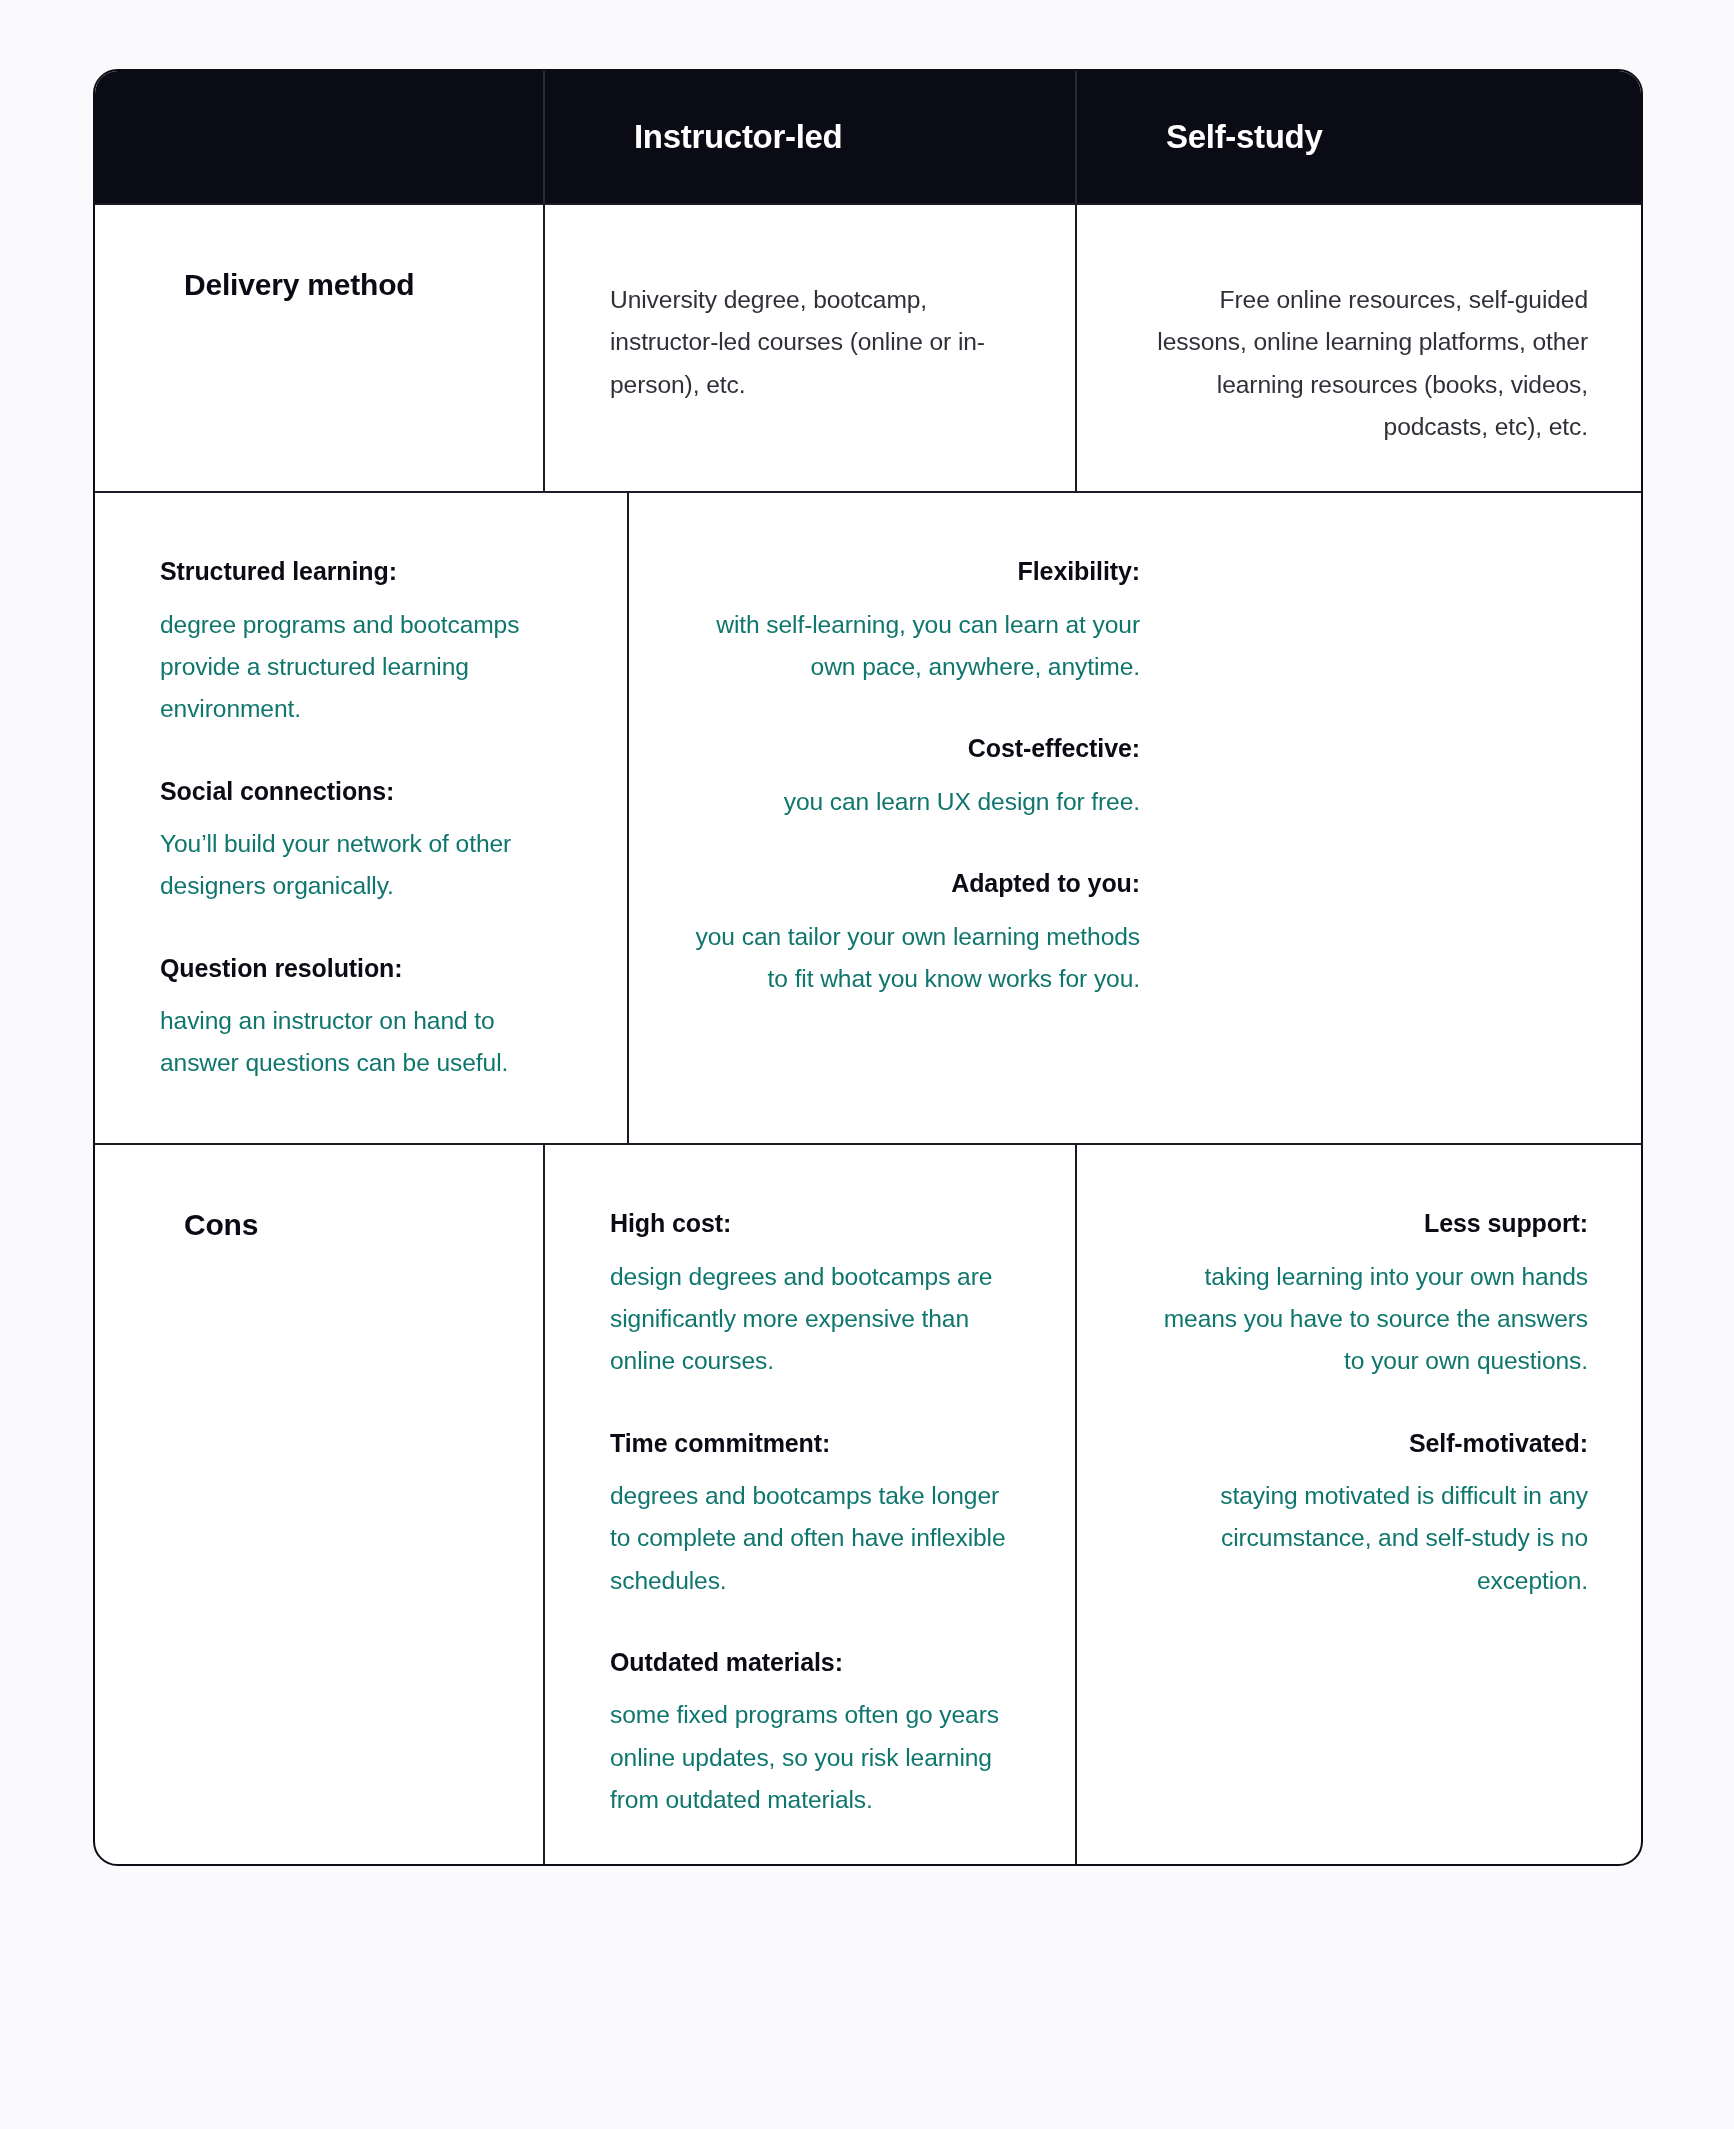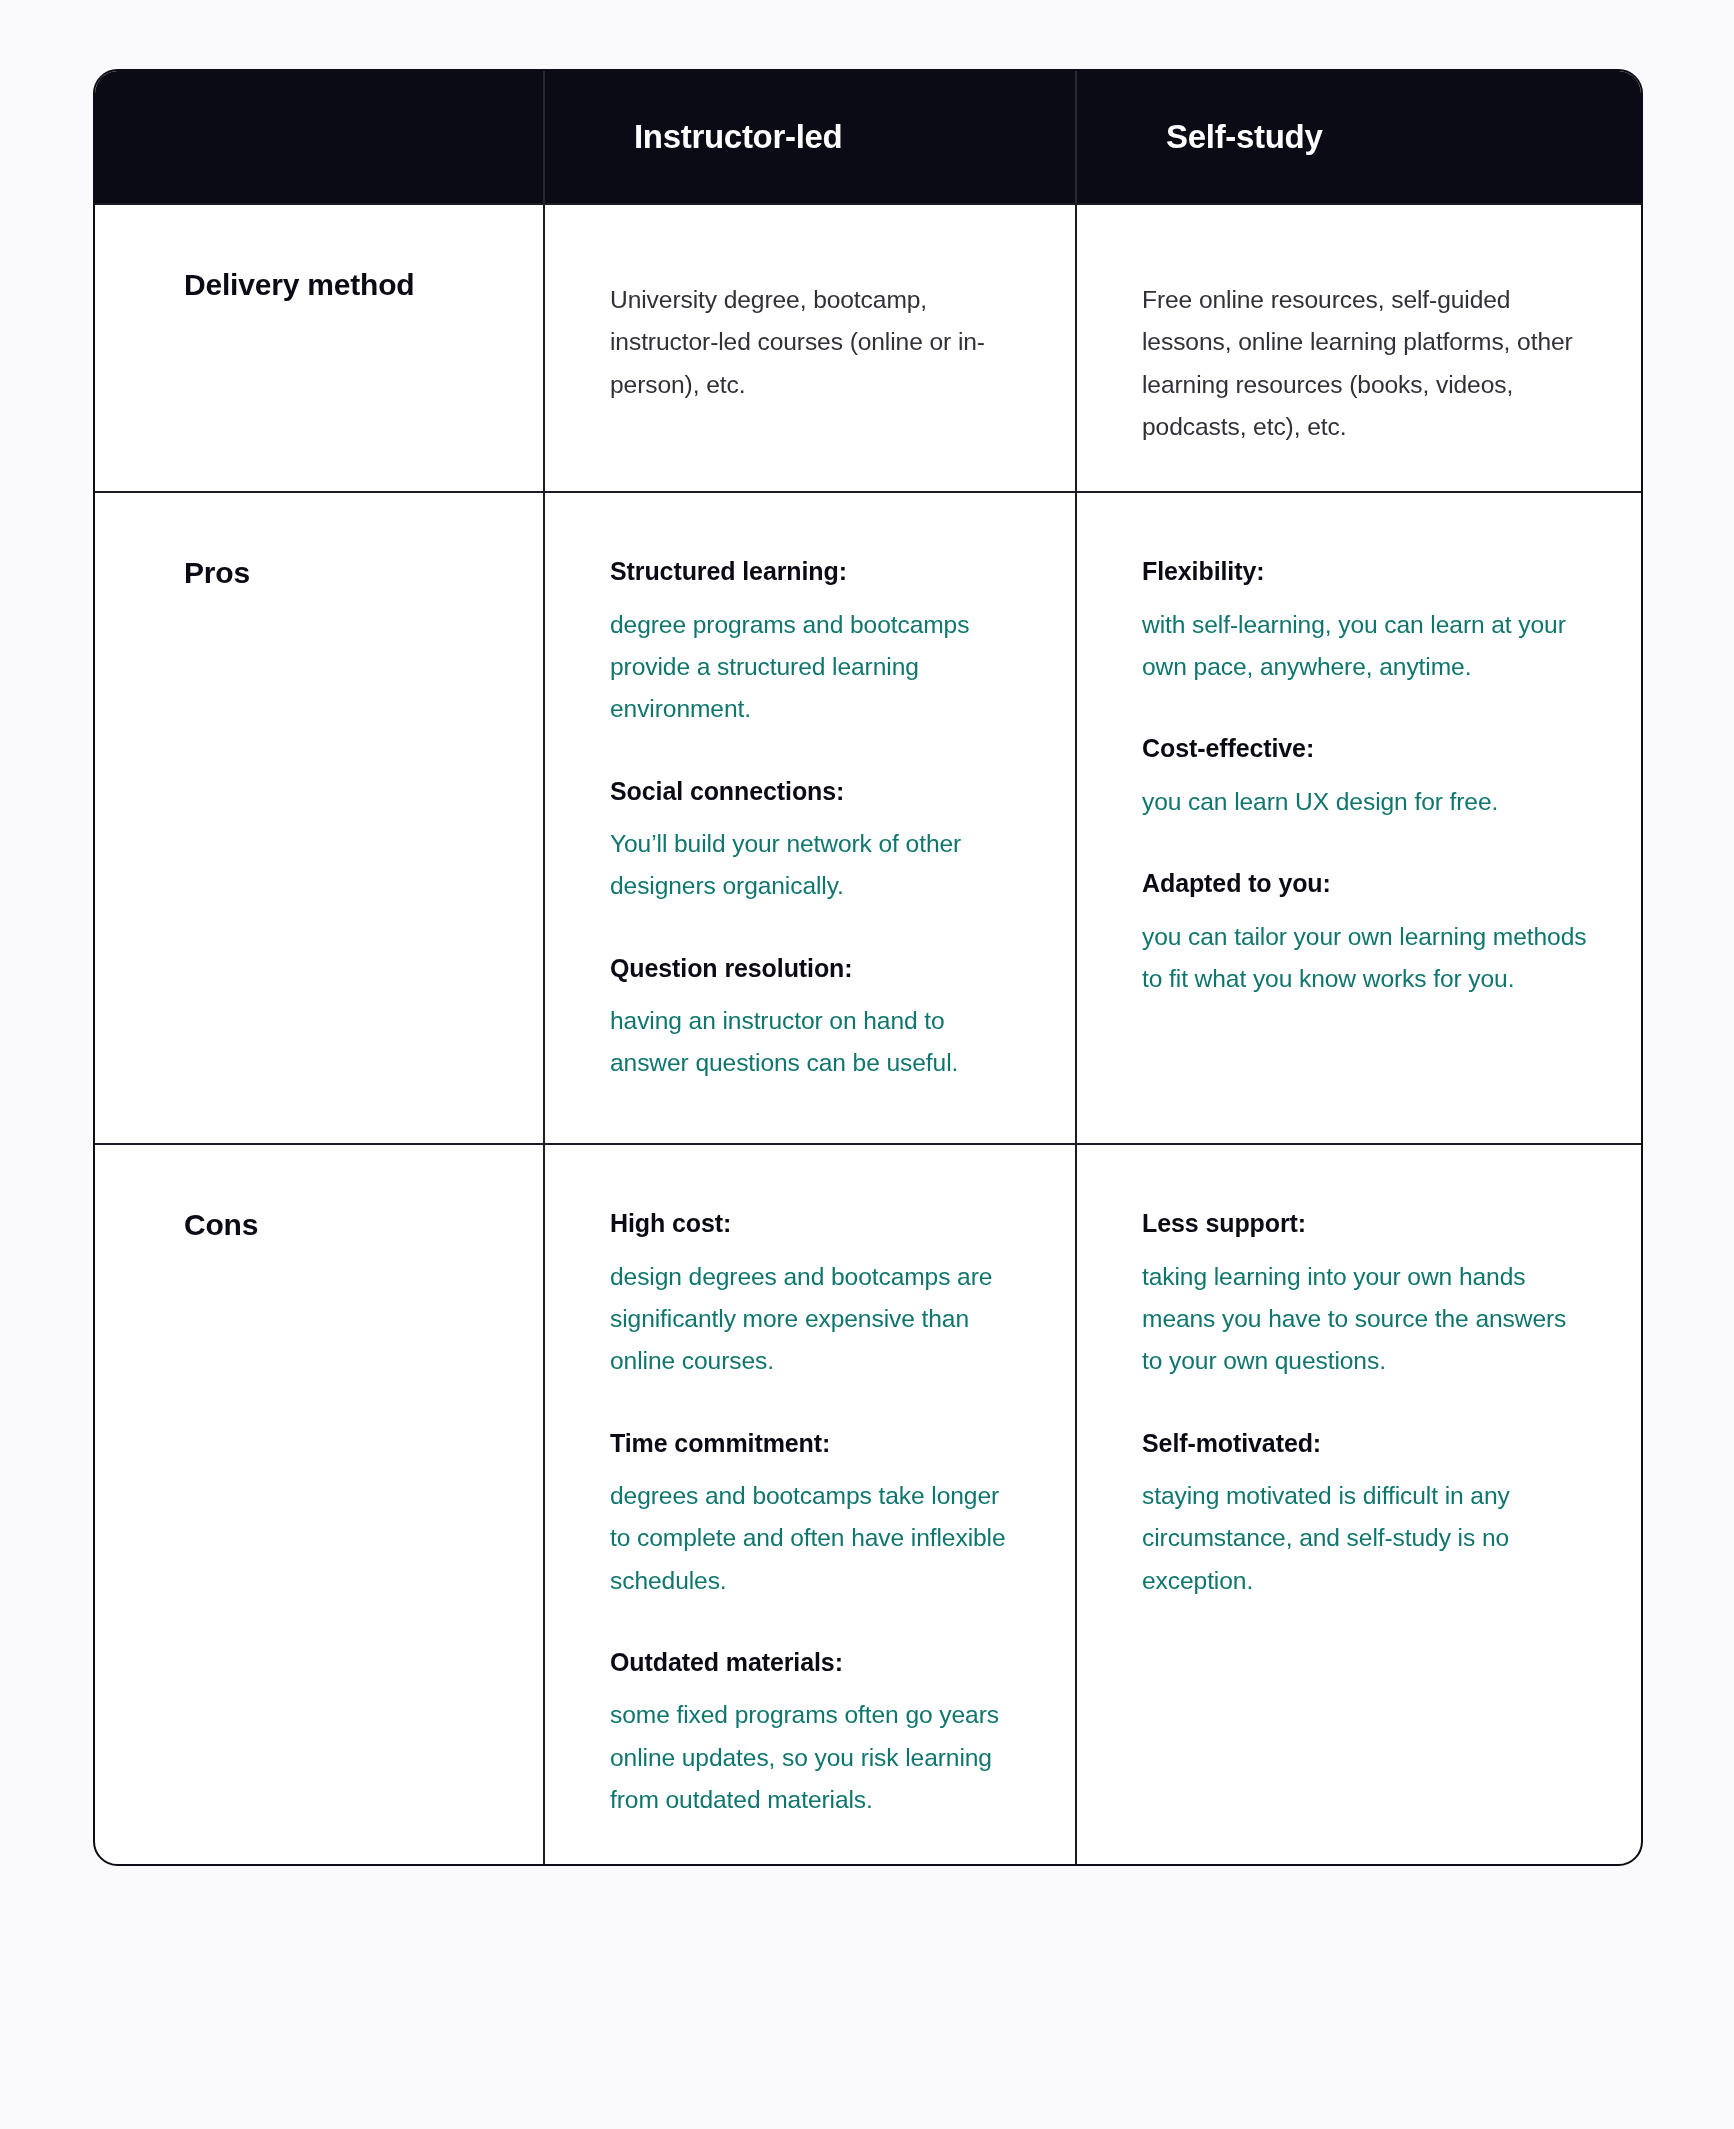--- a/index.html
+++ b/index.html
@@ -46,21 +46,21 @@
     border-top: 2.9px solid #1c1c26;
   }
 
   .cell {
     position: relative;
     padding-left: 24px;
   }
 
   .col-label  { width: 448px; flex: 0 0 448px; border-radius: 10px; }
   .col-a      { width: 532px; flex: 0 0 532px; }
-  .col-b      { width: 564px; flex: 0 0 564px; }
+  .col-b      { width: 564px; flex: 0 0 564px; text-align: right; }
 
   .cell + .cell {
     border-left: 2.2px solid #1c1c26;
   }
 
   
   .header-row .cell {
     height: 132px;
     display: flex;
     align-items: center;
@@ -160,23 +160,20 @@
         <p class="plain-para">University degree, bootcamp, instructor-led courses (online or in-person), etc.</p>
       </div>
 
       <div class="cell col-b cell-body delivery">
         <p class="plain-para">Free online resources, self-guided lessons, online learning platforms, other learning resources (books, videos, podcasts, etc), etc.</p>
       </div>
     </div>
 
     <div class="t-row row-pros">
 
-      <div class="cell col-label">
-        <div class="row-label">Pros</div>
-      </div>
 
       <div class="cell col-a cell-body">
         <div class="entry">
           <p class="entry-title">Structured learning:</p>
           <p class="entry-desc">degree programs and bootcamps provide a structured learning environment.</p>
         </div>
         <div class="entry">
           <p class="entry-title">Social connections:</p>
           <p class="entry-desc">You’ll build your network of other designers organically.</p>
         </div>

